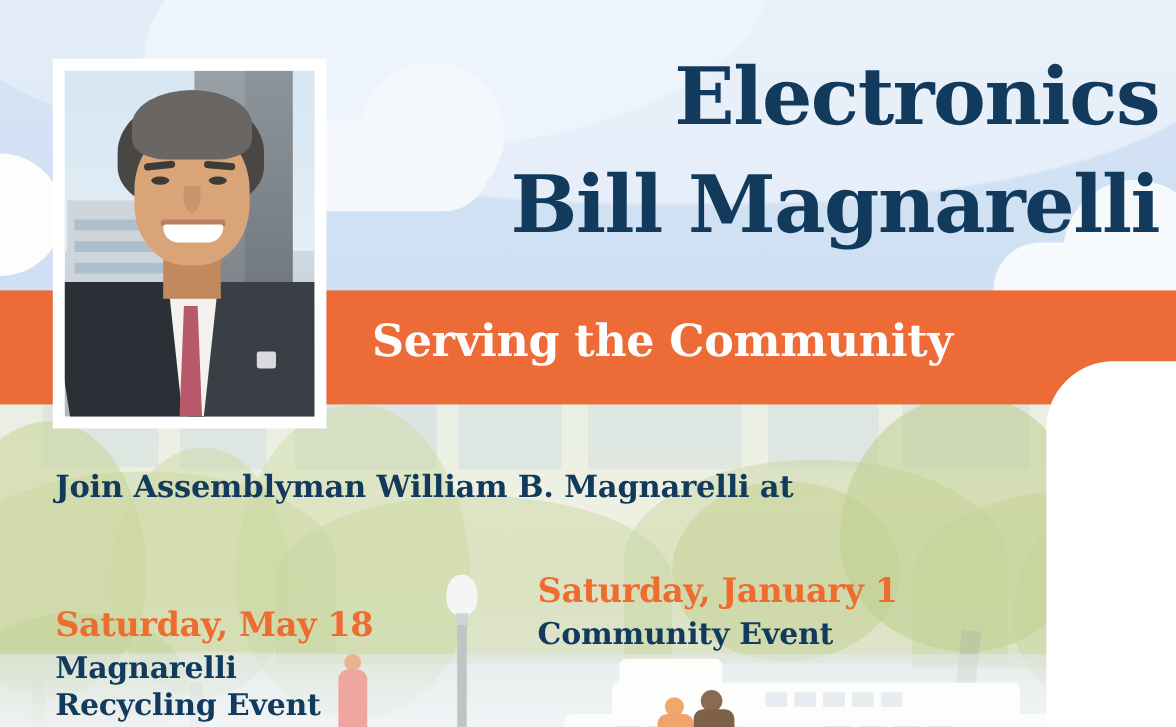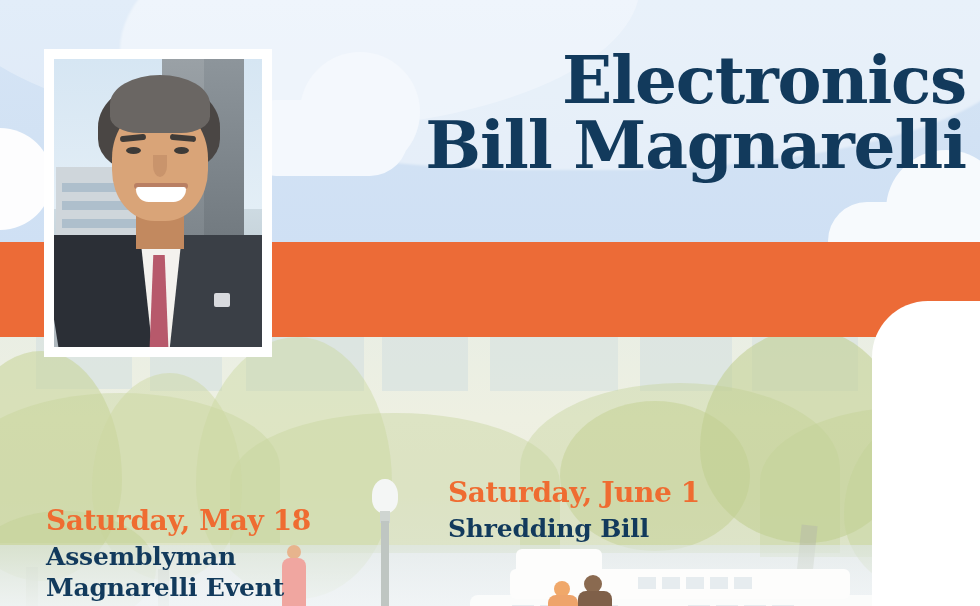--- a/index.html
+++ b/index.html
@@ -212,21 +212,21 @@
     width:660px;
     font-family:"DejaVu Serif", serif;
     font-weight:bold;
     color:#123a5c;
     font-size:66px;
     line-height:0.99;
     letter-spacing:-1.2px;
     text-align:right;
   }
   .headline .l1 { display:block; }
-  .headline .l2 { display:block; }
+  .headline .l2 { display:block;margin-top:25px; }
 
   
   .photo-frame {
     position:absolute; left:44px; top:49px;
     width:228px; height:308px;
     background:#ffffff;
     padding:10px;
   }
   .photo {
     position:relative; width:208px; height:288px;
@@ -405,20 +405,21 @@
       <div class="head"></div>
       <div class="body"></div>
     </div>
     <div class="ped p3">
       <div class="head"></div>
       <div class="body"></div>
     </div>
   </div>
 
   <div class="band"></div>
+  <div class="band-text">Serving the Community</div>
 
   <div class="white-panel"></div>
 
   <div class="headline">
     <span class="l1">Electronics</span>
     <span class="l2">Bill Magnarelli</span>
   </div>
 
   <div class="photo-frame">
     <div class="photo">
@@ -445,34 +446,35 @@
       <div class="ph-eye l"></div>
       <div class="ph-eye r"></div>
       <div class="ph-nose"></div>
       <div class="ph-lip"></div>
       <div class="ph-mouth"></div>
     </div>
   </div>
 
   <div class="copy">
     <div class="intro">
+      <span class="r1">Join Assemblyman William B. Magnarelli at</span>
     </div>
 
     <div class="events">
       <div class="ev ev-1">
         <div class="ev-date">Saturday, May 18</div>
         <div class="ev-name">
-          <span>Assemblyman</span>
-          <span>Magnarelli Event</span>
+          <span>Magnarelli</span>
+          <span>Recycling Event</span>
         </div>
       </div>
 
       <div class="ev ev-2">
-        <div class="ev-date">Saturday, June 1</div>
+        <div class="ev-date">Saturday, January 1</div>
         <div class="ev-name">
-          <span>Shredding Bill</span>
+          <span>Community Event</span>
           <span></span>
         </div>
       </div>
     </div>
   </div>
 
 </div>
 
 </body></html>

